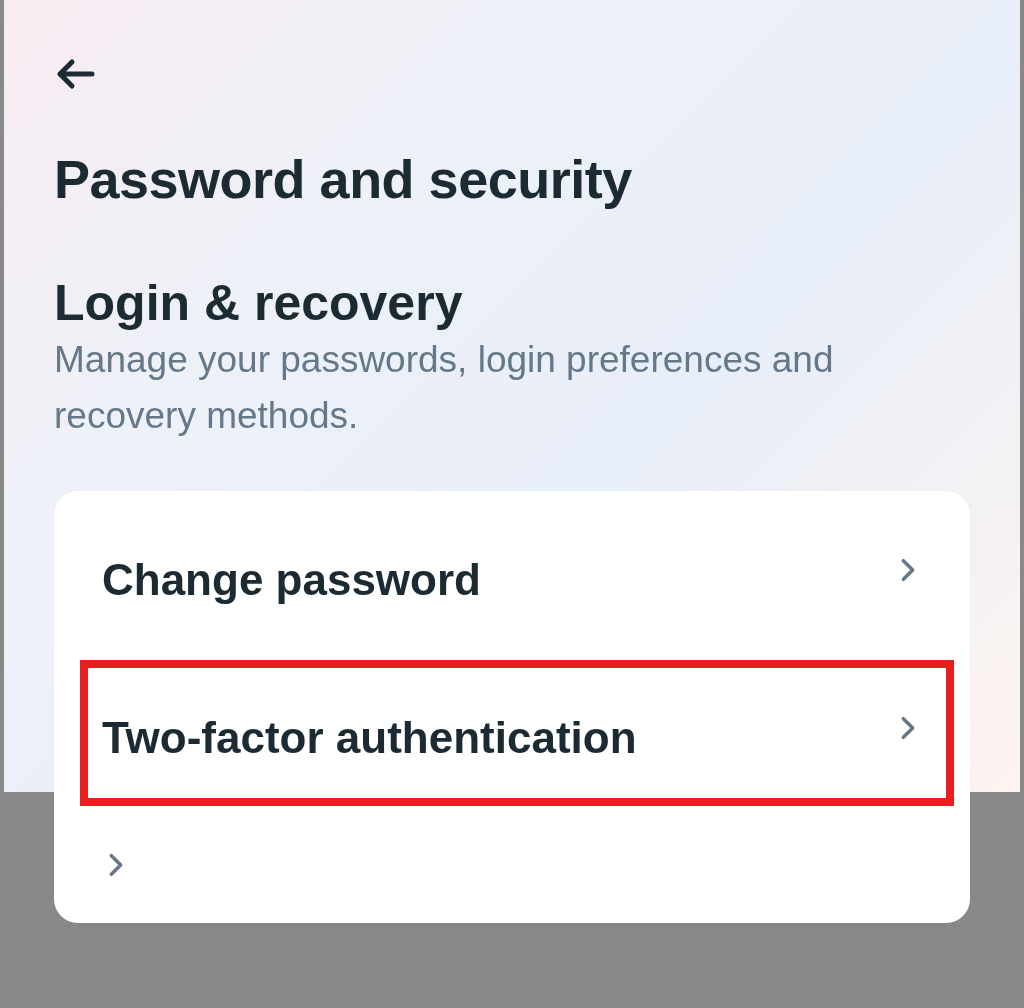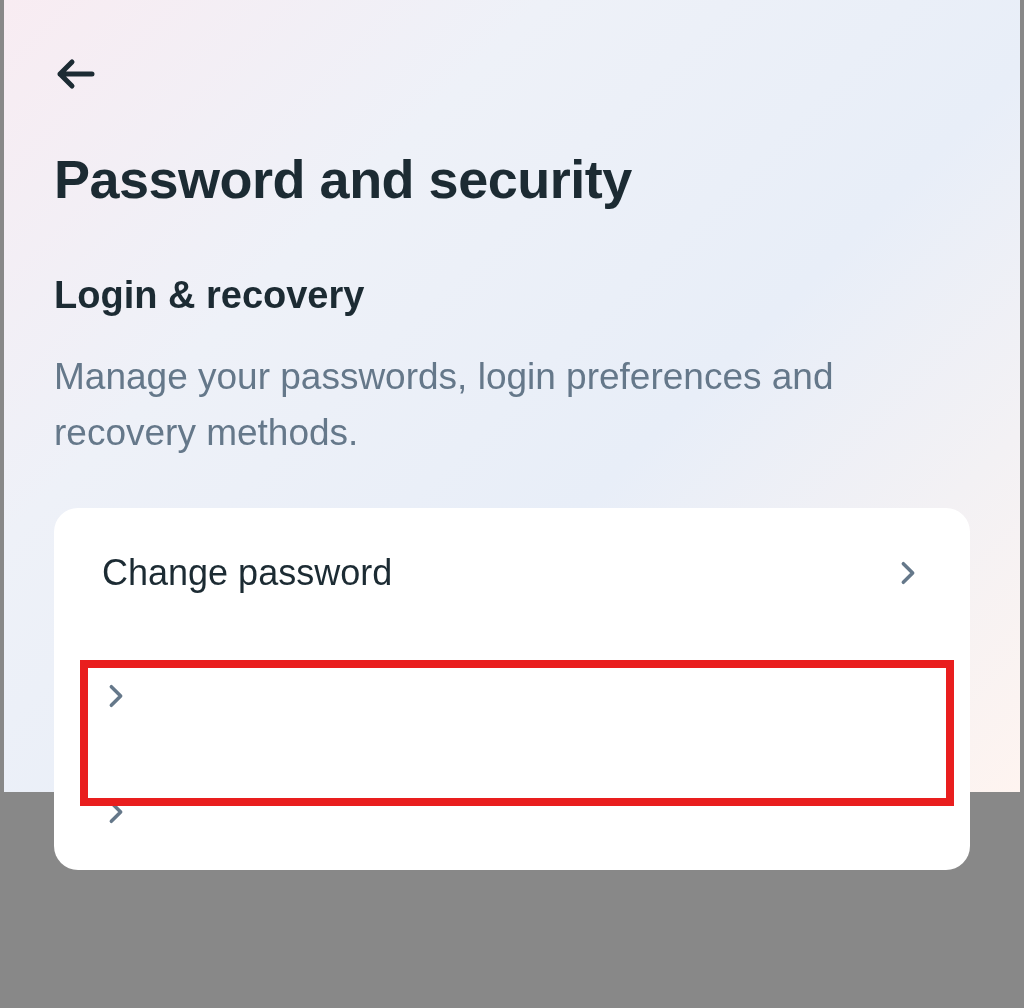--- a/index.html
+++ b/index.html
@@ -36,24 +36,24 @@
     
     .page-title {
       font-size: 54px;
       font-weight: 700;
       color: #1c2b33;
       margin-bottom: 64px;
       letter-spacing: -0.5px;
     }
     
     .section-title {
-      font-size: 38px;
+      font-size: 50px;
       font-weight: 600;
       color: #1c2b33;
-      margin-bottom: 32px;
+      margin-bottom: 0;
     }
     
     .section-description {
       font-size: 37px;
       font-weight: 400;
       color: #65788a;
       line-height: 1.5;
       margin-bottom: 48px;
     }
     
@@ -65,23 +65,24 @@
     
     .menu-item {
       display: flex;
       align-items: center;
       justify-content: space-between;
       padding: 44px 48px;
       cursor: pointer;
     }
     
     .menu-item-label {
-      font-size: 36px;
-      font-weight: 400;
+      font-size: 44px;
+      font-weight: 700;
       color: #1c2b33;
+      margin-top: 20px;
     }
     
     .chevron {
       width: 28px;
       height: 28px;
       flex-shrink: 0;
     }
     
     .highlight-box {
       position: absolute;
@@ -113,20 +114,21 @@
   <div class="menu-card">
 
     <div class="menu-item">
       <span class="menu-item-label">Change password</span>
       <svg class="chevron" viewBox="0 0 24 24">
         <path d="M 8 4 L 16 12 L 8 20" stroke="#65788a" stroke-width="3" fill="none" stroke-linecap="round" stroke-linejoin="round"></path>
       </svg>
     </div>
 
     <div class="menu-item">
+      <span class="menu-item-label">Two-factor authentication</span>
       <svg class="chevron" viewBox="0 0 24 24">
         <path d="M 8 4 L 16 12 L 8 20" stroke="#65788a" stroke-width="3" fill="none" stroke-linecap="round" stroke-linejoin="round"></path>
       </svg>
     </div>
 
     <div class="menu-item">
       <svg class="chevron" viewBox="0 0 24 24">
         <path d="M 8 4 L 16 12 L 8 20" stroke="#65788a" stroke-width="3" fill="none" stroke-linecap="round" stroke-linejoin="round"></path>
       </svg>
     </div>

